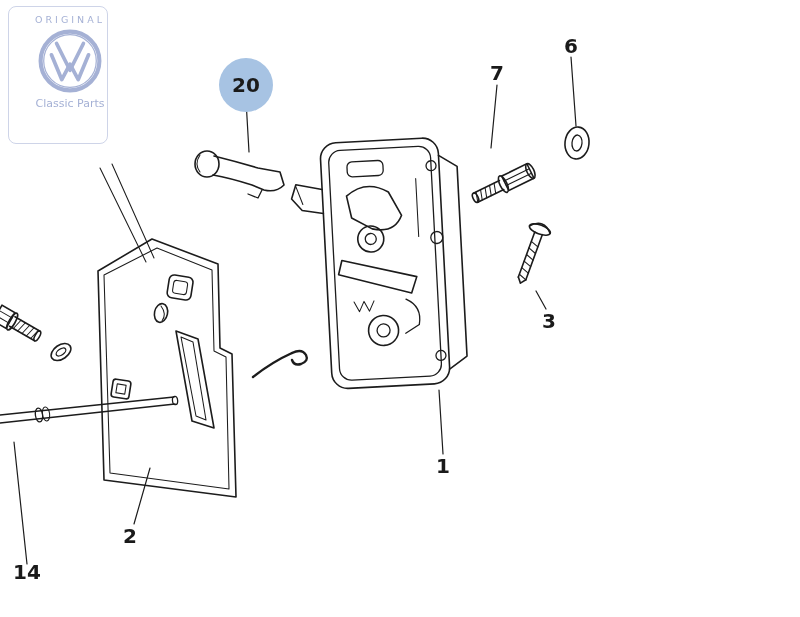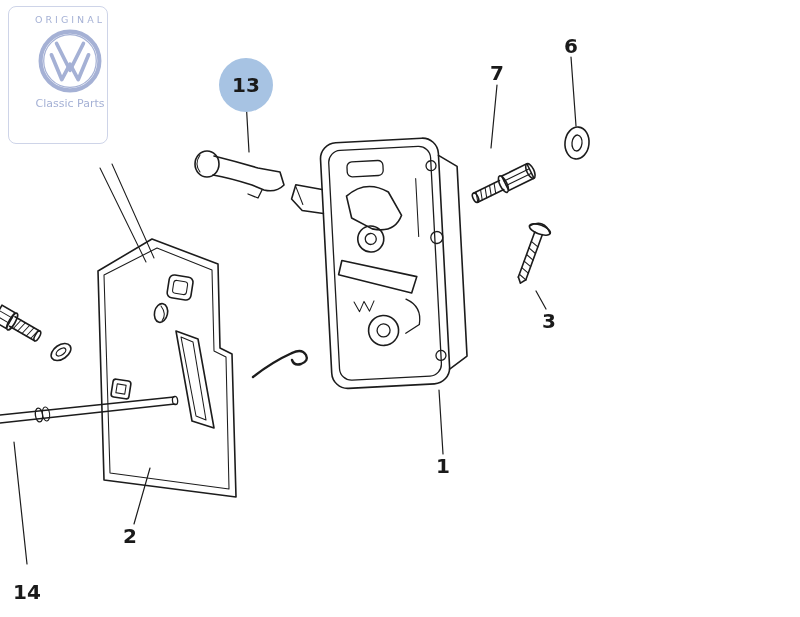--- a/index.html
+++ b/index.html
@@ -168,16 +168,16 @@
       <path class="lead" d="M134,524 L150,468"></path>
       <path class="lead" d="M27,564 L14,442"></path>
     </g>
   </svg>
 
   <div class="part-label" style="left:443px; top:466px;">1</div>
   <div class="part-label" style="left:130px; top:536px;">2</div>
   <div class="part-label" style="left:549px; top:321px;">3</div>
   <div class="part-label" style="left:571px; top:46px;">6</div>
   <div class="part-label" style="left:497px; top:73px;">7</div>
-  <div class="part-label badge" style="left:246px; top:85px;">13</div>
-  <div class="part-label" style="left:27px; top:592px;">14</div>
+  <div class="part-label badge" style="left:246px; top:85px;">20</div>
+  <div class="part-label" style="left:27px; top:572px;">14</div>
 
 </div>
 
 </body></html>

